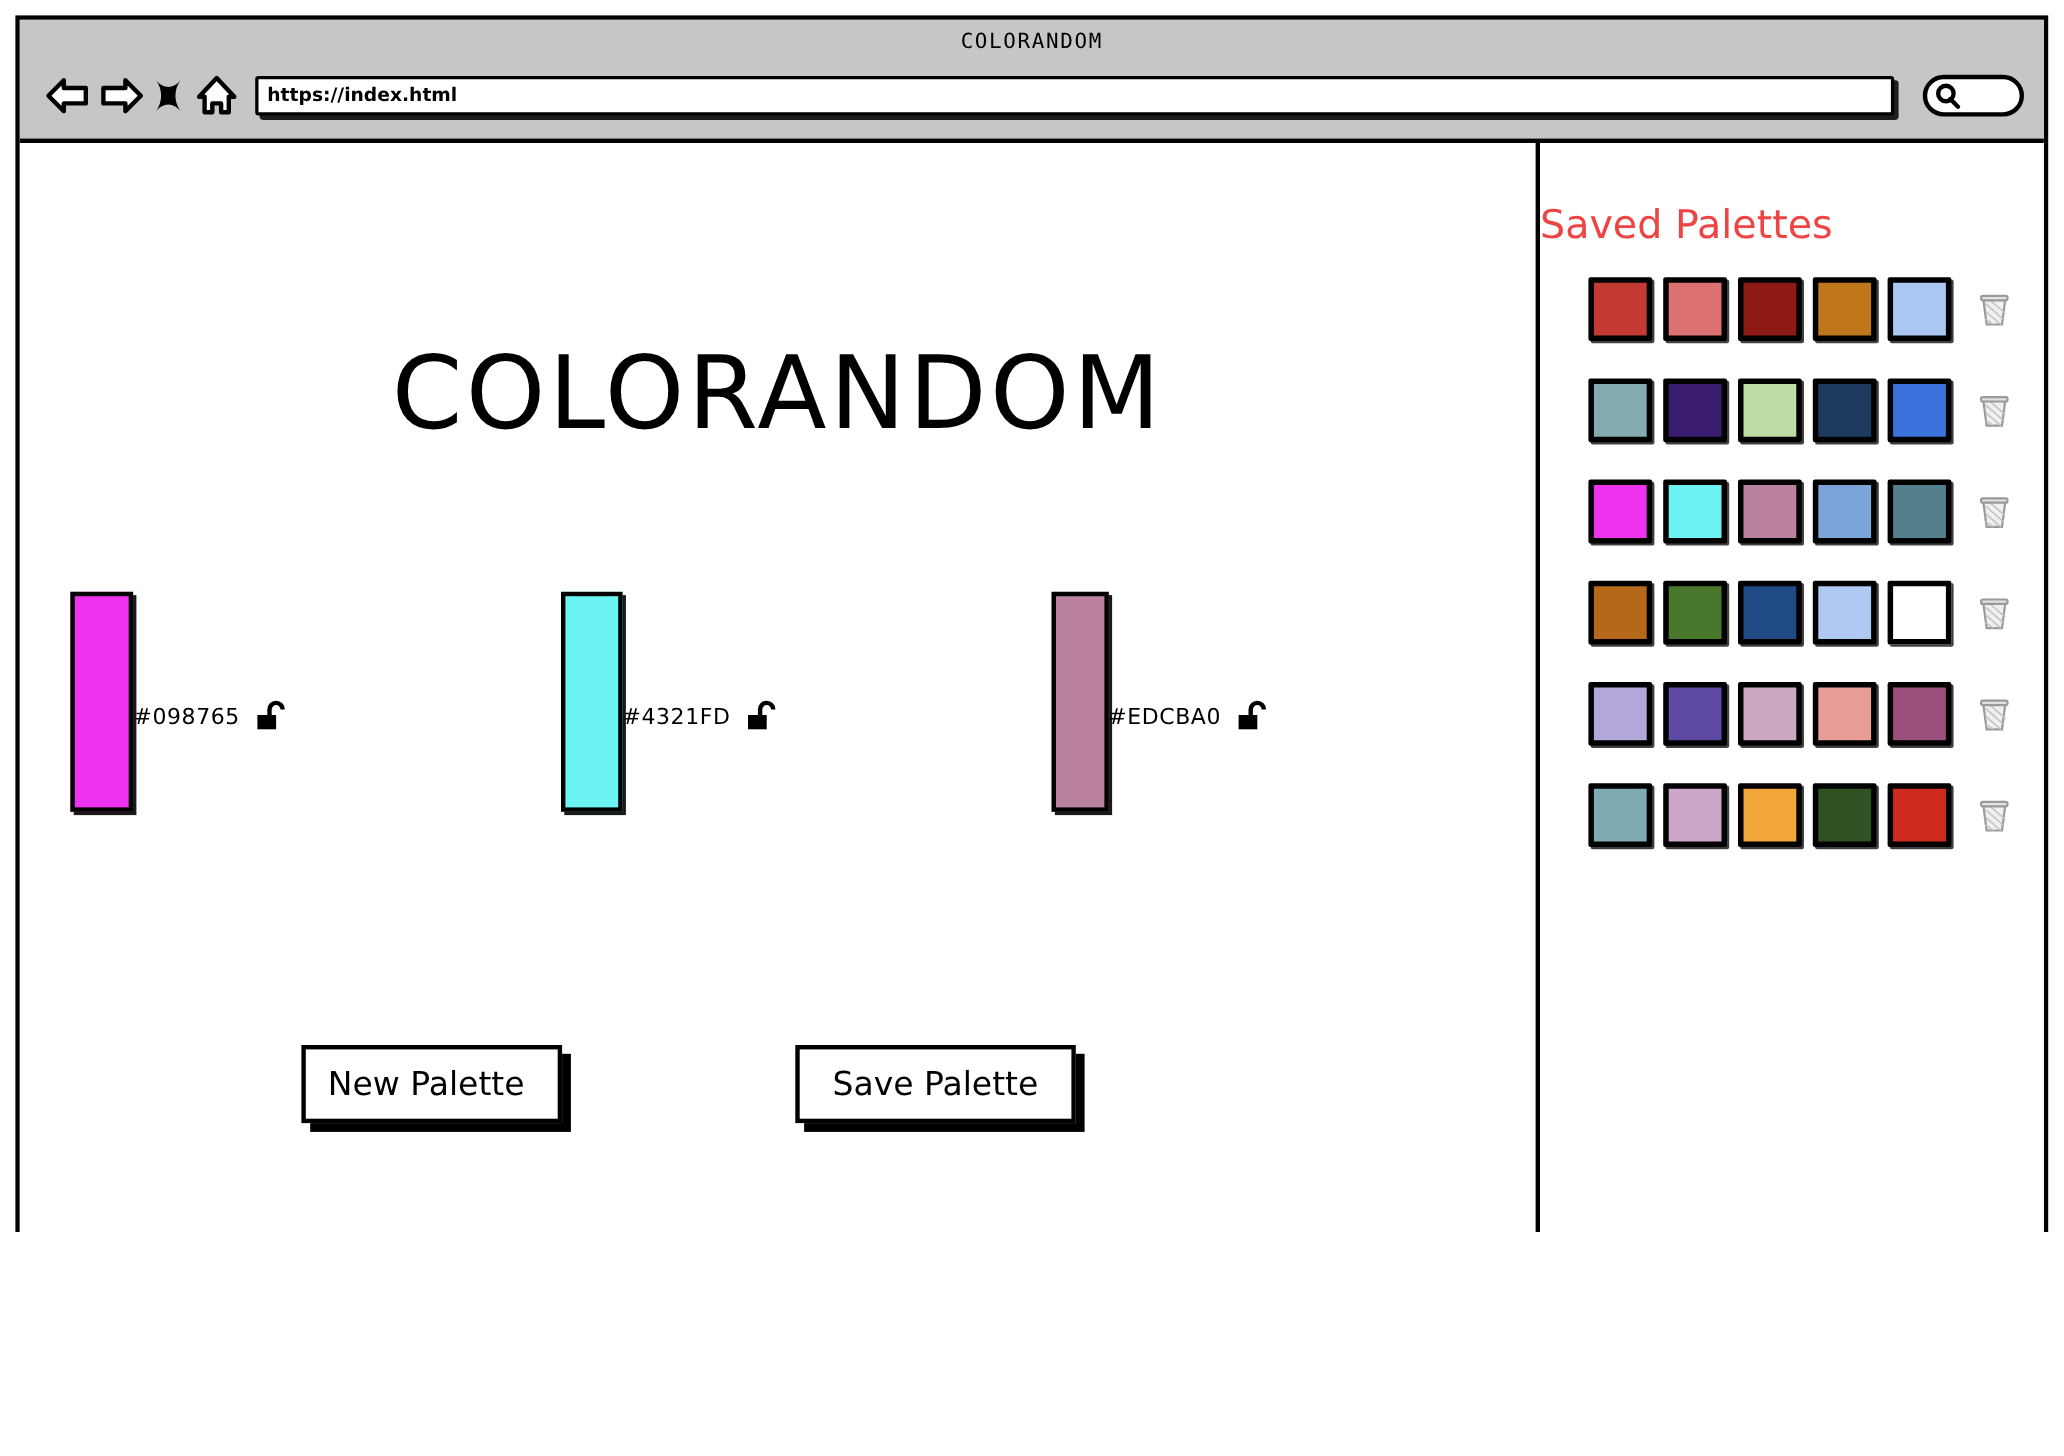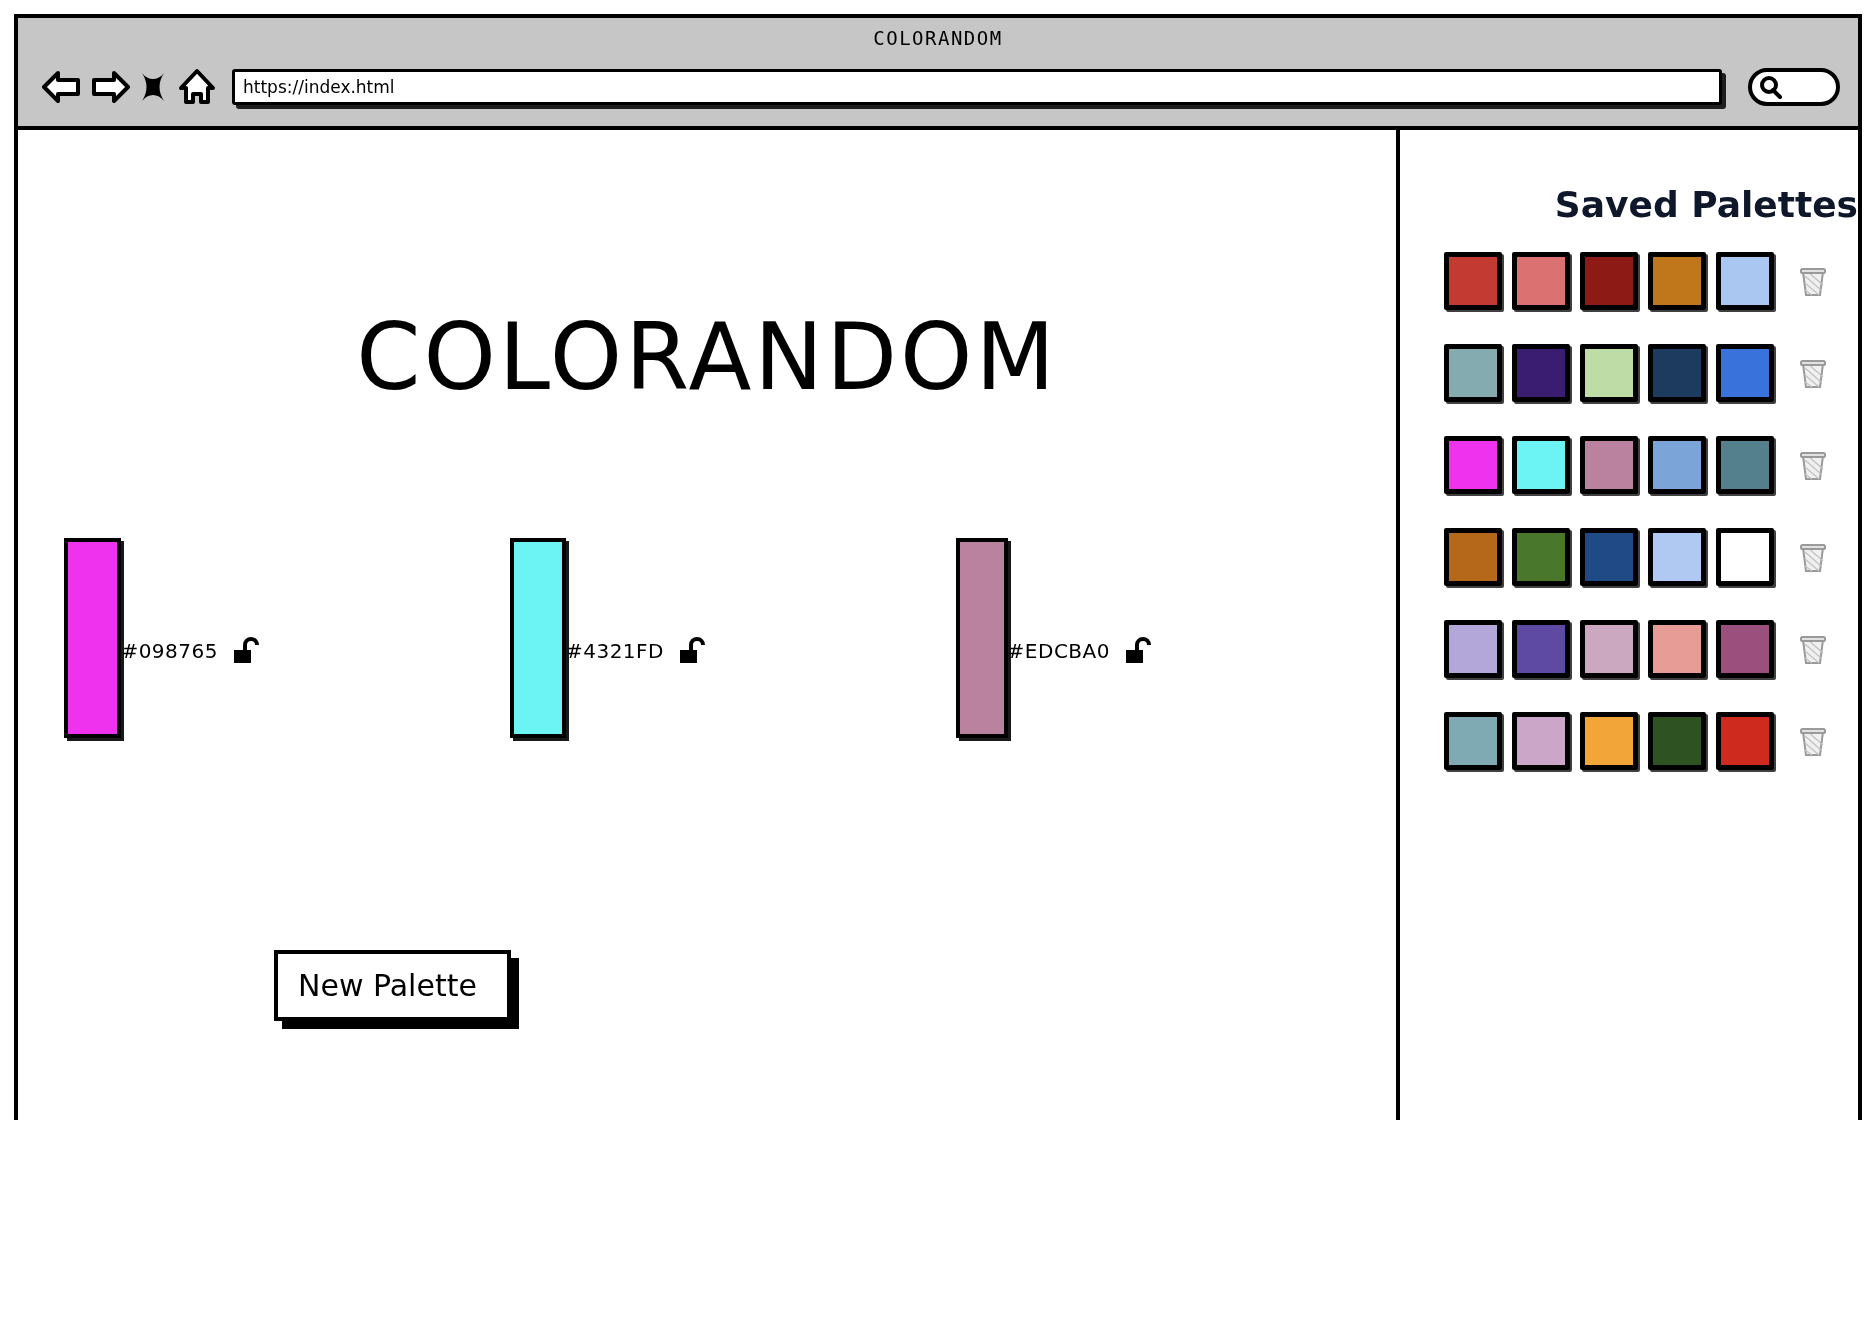--- a/index.html
+++ b/index.html
@@ -63,20 +63,21 @@
     height: 36px;
     background: #ffffff;
     border: 3px solid #000;
     border-radius: 3px;
     box-shadow: 4px 4px 0 0 rgba(0,0,0,0.85);
     display: flex;
     align-items: center;
     padding: 0 8px;
     margin-right: 26px;
     overflow: hidden;
+    font-weight: bold;
   }
   .url-text {
     font-family: "DejaVu Sans", sans-serif;
     font-size: 17px;
     color: #000;
     white-space: nowrap;
   }
   .search-pill {
     flex: 0 0 auto;
     width: 92px; height: 38px;
@@ -171,25 +172,24 @@
     cursor: pointer;
     white-space: nowrap;
   }
   .btn-new { margin-left: 256px; padding-left: 20px; }
   .btn-save { margin-left: 212px; }
 
   
   .side-heading {
     position: absolute;
     top: 54px; left: 0; right: 0;
-    text-align: right;
+    text-align: left;
     font-family: "DejaVu Sans", sans-serif;
     font-size: 36px;
-    color: #0f172a;
-    font-weight: bold;
+    color: #ef4444;
   }
   .saved-list {
     position: absolute;
     top: 122px; left: 44px;
     display: flex;
     flex-direction: column;
     gap: 34px;
   }
   .saved-row {
     display: flex;
@@ -311,20 +311,21 @@
                 </svg>
               </span>
             </div>
           </div>
 
 
         </div>
 
         <div class="btn-row">
           <button class="btn btn-new">New Palette</button>
+          <button class="btn btn-save">Save Palette</button>
         </div>
       </div>
 
       <div class="side-pane">
         <div class="side-heading">Saved Palettes</div>
 
         <div class="saved-list" id="saved-list">
             <div class="saved-row">
               <div class="mini-swatch" style="background-color: rgb(194, 58, 50);"></div>
               <div class="mini-swatch" style="background-color: rgb(220, 113, 113);"></div>

